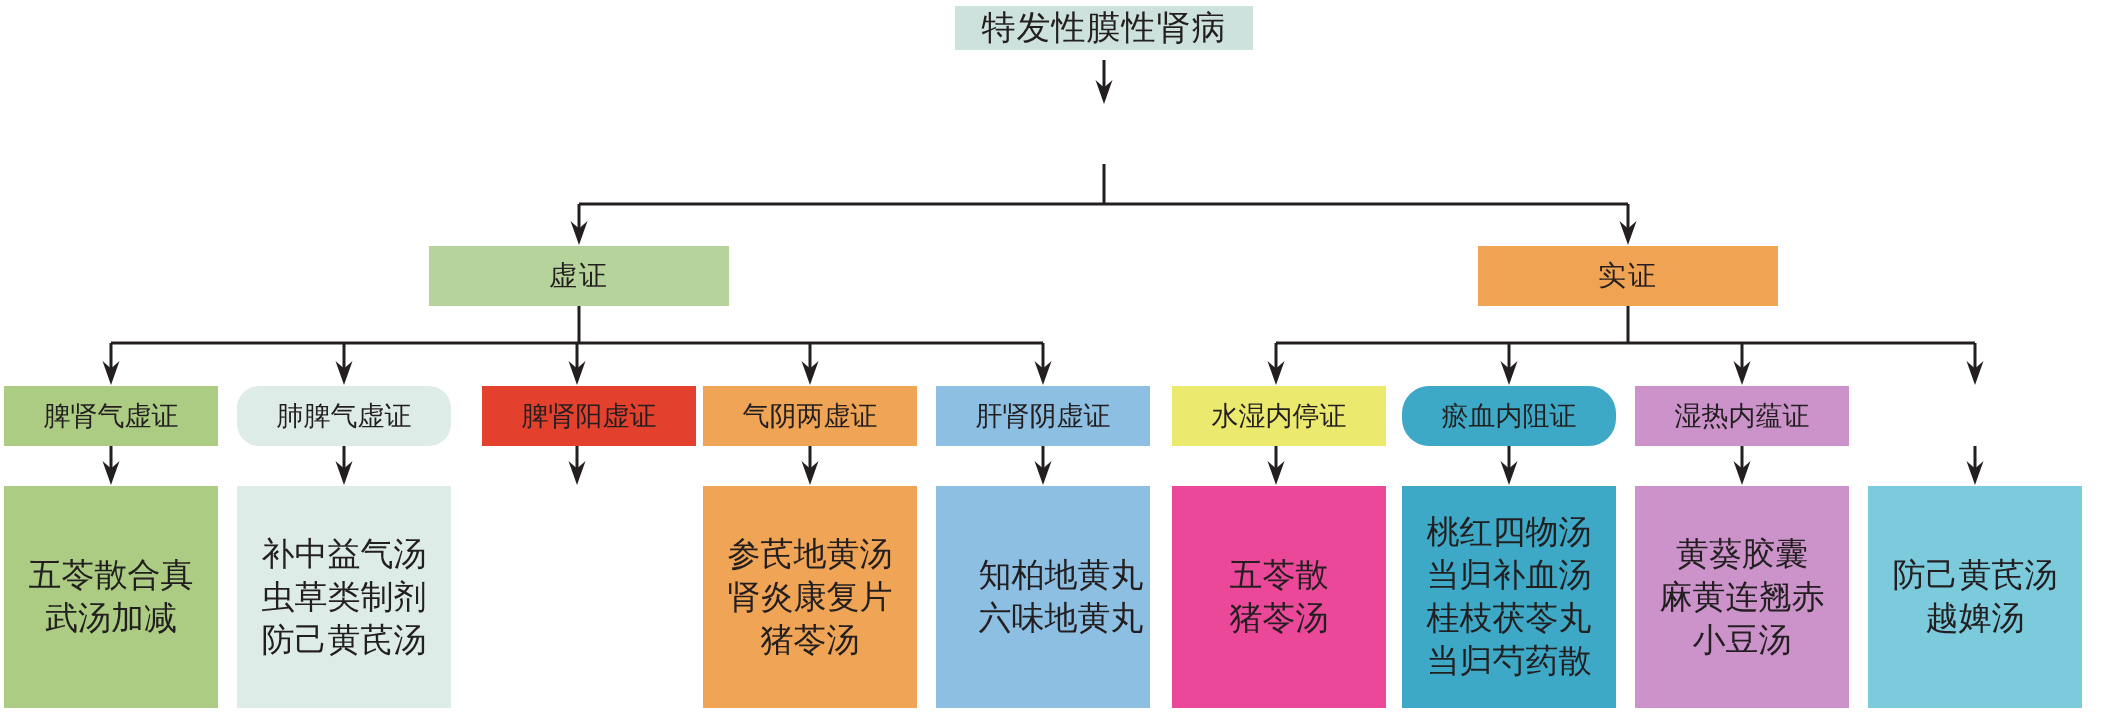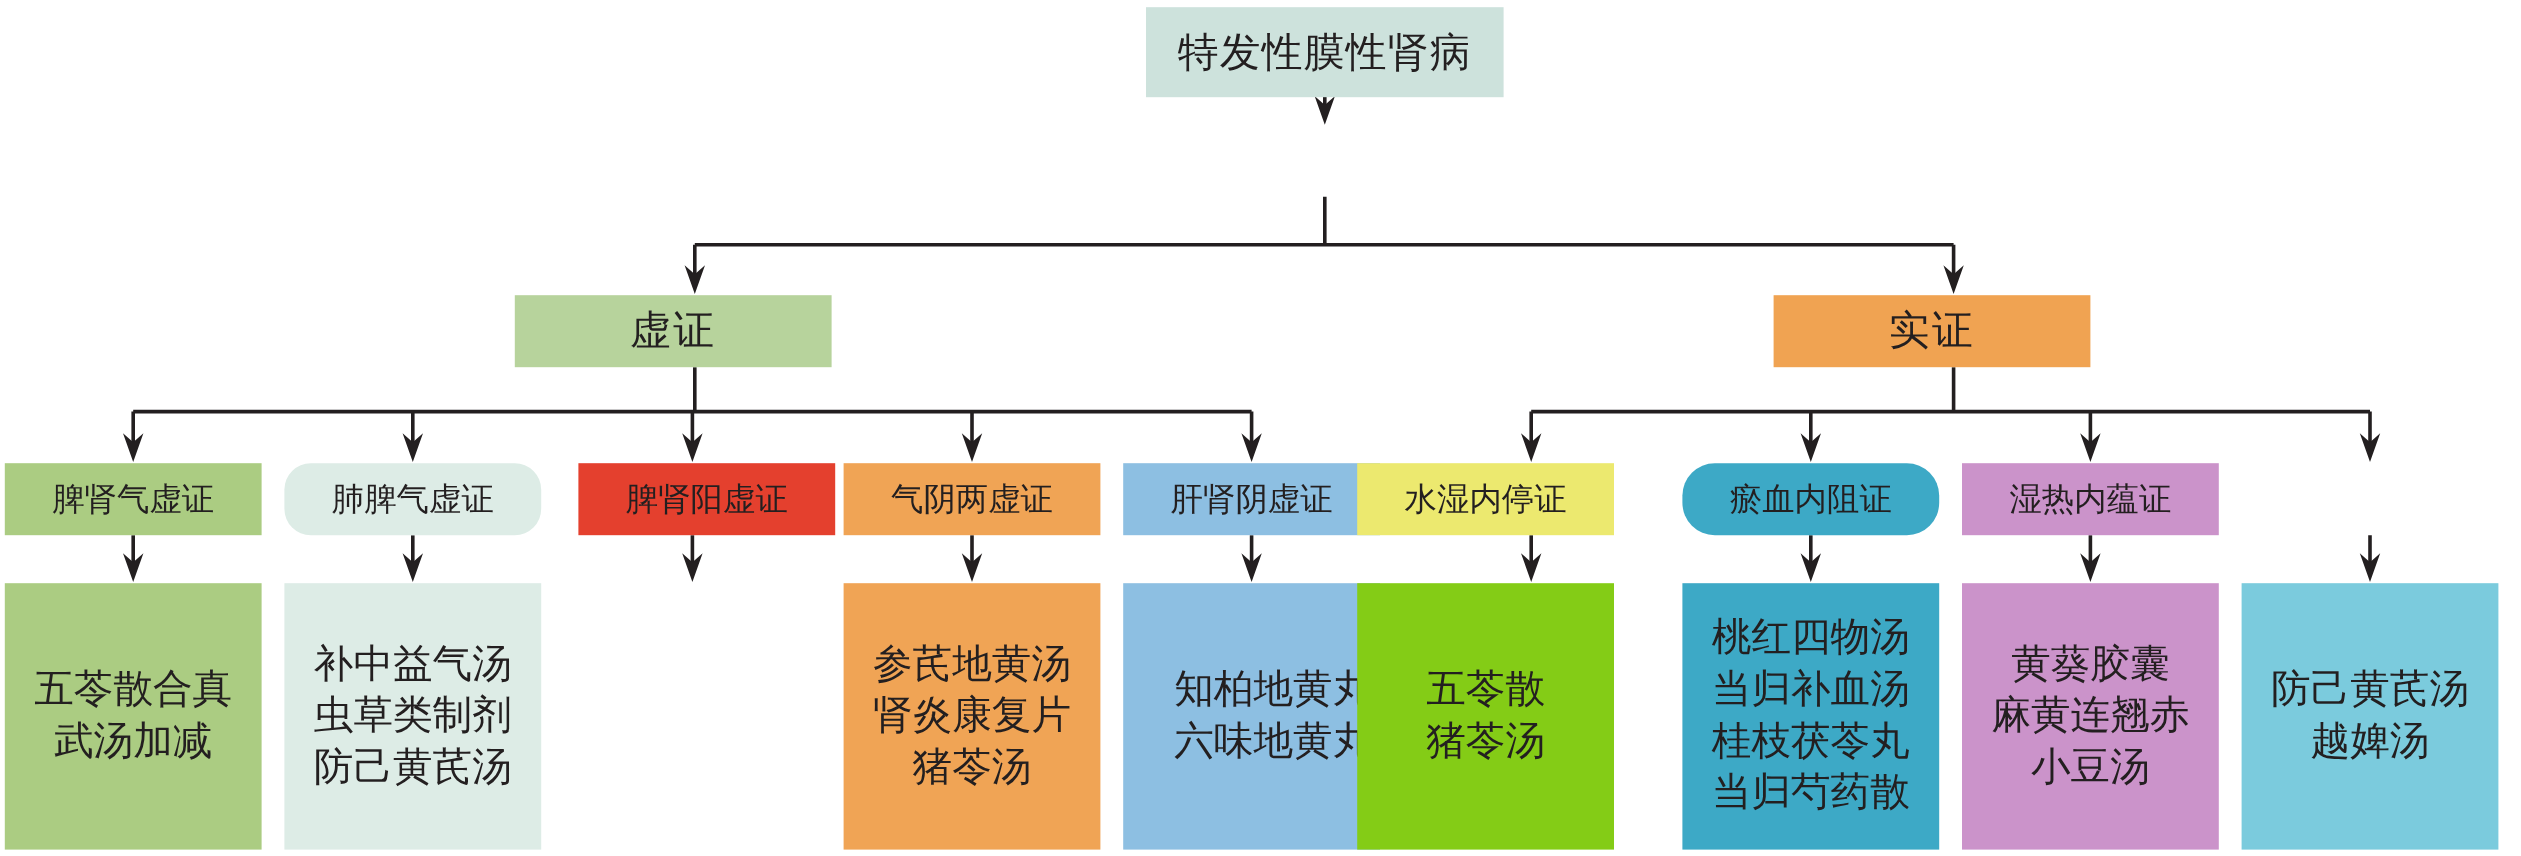--- a/index.html
+++ b/index.html
@@ -11,26 +11,26 @@
     color:#231f20;
     overflow:hidden;
   }
   #connectors{position:absolute;left:0;top:0;}
   .box{
     position:absolute;
     display:flex;align-items:center;justify-content:center;
     text-align:center;
     box-sizing:border-box;
   }
-  .lvl-top{left:955px;width:298px;height:75px;font-size:34px;letter-spacing:1px;}
-  .lvl-branch{width:264px;height:60px;top:246px;font-size:34px;letter-spacing:2px;}
+  .lvl-top{left:955px;width:298px;height:44px;font-size:34px;letter-spacing:1px;}
+  .lvl-branch{width:300px;height:60px;top:246px;font-size:28px;letter-spacing:2px;}
   .hdr{top:386px;width:214px;height:60px;font-size:27px;}
   .cnt{top:486px;width:214px;height:222px;font-size:33px;line-height:43px;white-space:pre-line;}
   .c1{left:4px;}.c2{left:237px;}.c3{left:470px;}.c4{left:703px;}.c5{left:936px;}
-  .c6{left:1131px;}.c7{left:1402px;}.c8{left:1635px;}.c9{left:1868px;}
+  .c6{left:1172px;}.c7{left:1402px;}.c8{left:1635px;}.c9{left:1868px;}
 </style>
 </head>
 <body>
 
 <div id="canvas">
 
   <svg id="connectors" width="2101" height="713" viewBox="0 0 2101 713" aria-hidden="true">
     <path fill="none" stroke="#231f20" stroke-width="3" d="
       M1104 60 V90
       M1104 164 V204
@@ -87,21 +87,21 @@
   <div class="box cnt c1" style="background-color: rgb(171, 204, 130);">五苓散合真
 武汤加减</div>
   <div class="box cnt c2" style="background-color: rgb(221, 236, 230);">补中益气汤
 虫草类制剂
 防己黄芪汤</div>
   <div class="box cnt c4" style="background-color: rgb(240, 164, 85);">参芪地黄汤
 肾炎康复片
 猪苓汤</div>
   <div class="box cnt c5" style="background-color: rgb(141, 191, 226); padding-left: 36px;">知柏地黄丸
 六味地黄丸</div>
-  <div class="box cnt c6" style="background-color: #84cc16;">五苓散
+  <div class="box cnt c6" style="background-color: #ec4899;">五苓散
 猪苓汤</div>
   <div class="box cnt c7" style="background-color: rgb(61, 169, 198);">桃红四物汤
 当归补血汤
 桂枝茯苓丸
 当归芍药散</div>
   <div class="box cnt c8" style="background-color: rgb(203, 147, 202);">黄葵胶囊
 麻黄连翘赤
 小豆汤</div>
   <div class="box cnt c9" style="background-color: rgb(123, 203, 221);">防己黄芪汤
 越婢汤</div>

